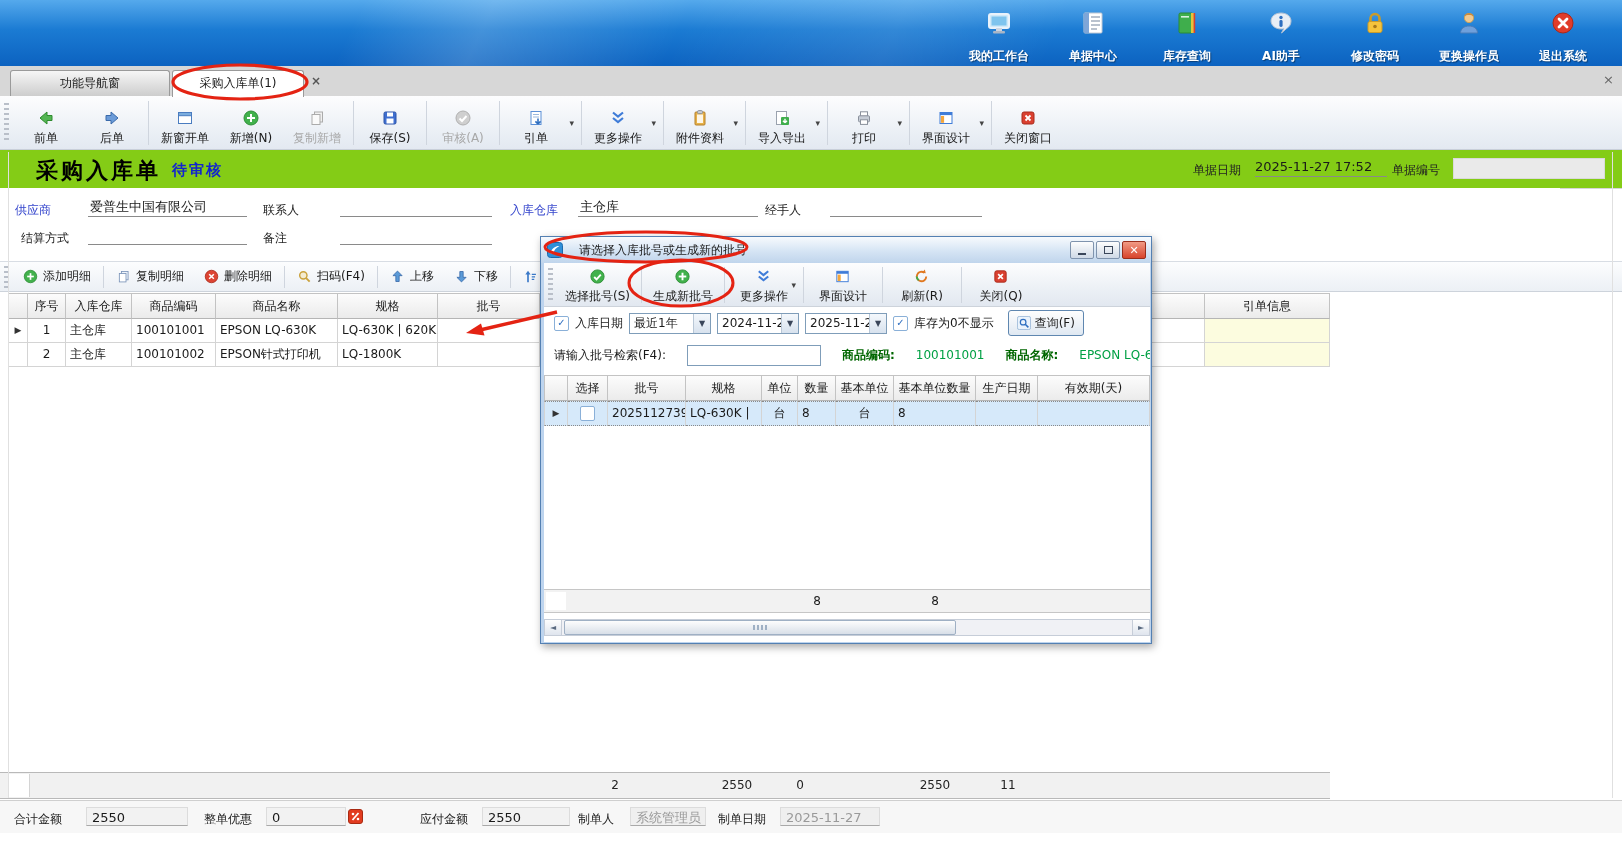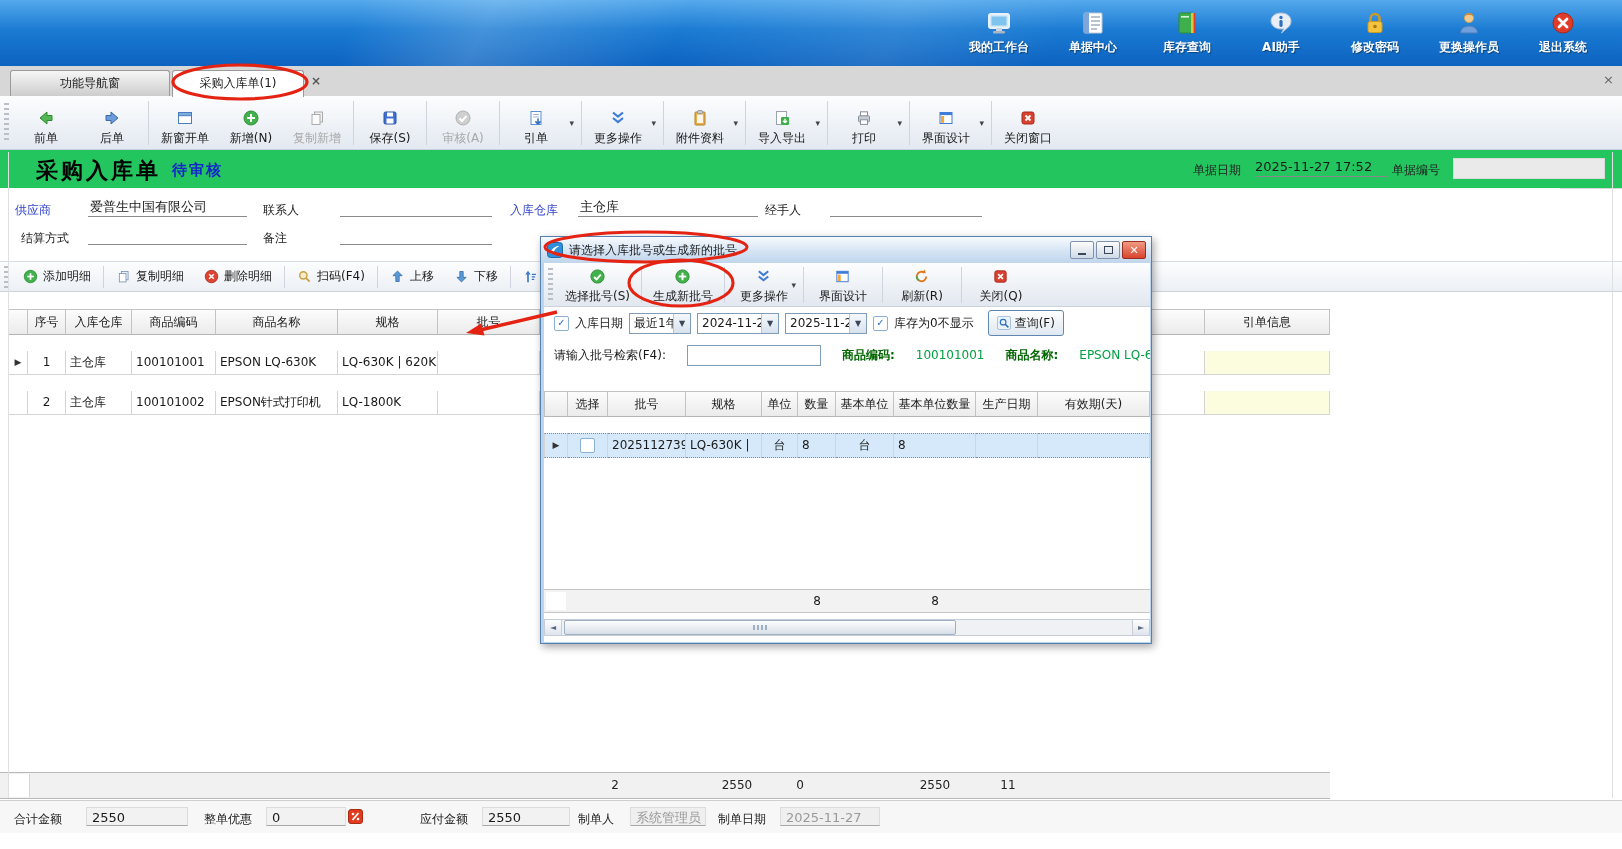--- a/index.html
+++ b/index.html
@@ -11,21 +11,21 @@
     background:linear-gradient(180deg,#55a9ec 0%,#1b7bd3 45%,#0c62c0 100%);overflow:hidden;}
   .topbar::before{content:"";position:absolute;inset:0;
     background:linear-gradient(115deg,transparent 22%,rgba(255,255,255,.18) 30%,transparent 42%,rgba(255,255,255,.10) 55%,transparent 65%);}
   .logo{position:absolute;left:30px;top:10px;display:flex;align-items:center;gap:10px;}
   .brand{color:#fff;font-size:27px;font-weight:bold;letter-spacing:2px;text-shadow:1px 1px 2px rgba(0,0,0,.35);}
   .brand-sep{color:#fff;font-size:20px;font-weight:bold;margin:0 2px;}
   .brand-sub{color:#e8f400;font-size:19px;font-weight:bold;font-style:italic;letter-spacing:1px;text-shadow:1px 1px 2px rgba(0,0,0,.3);}
   .topnav{position:absolute;right:16px;top:8px;display:flex;gap:8px;}
   .topnav-item{display:flex;flex-direction:column;align-items:center;justify-content:flex-start;
     min-width:74px;padding:2px 6px;cursor:pointer;}
-  .topnav-item .nlbl{color:#fff;font-weight:bold;margin-top:3px;text-shadow:1px 1px 1px rgba(0,0,0,.4);white-space:nowrap;}
+  .topnav-item .nlbl{color:#fff;font-weight:bold;margin-top:12px;text-shadow:1px 1px 1px rgba(0,0,0,.4);white-space:nowrap;}
 
   
   .tabstrip{position:absolute;left:0;top:66px;width:1622px;height:30px;background:#d7d7d7;border-bottom:1px solid #9a9a9a;}
   .tab{position:absolute;top:4px;height:25px;line-height:25px;text-align:center;
        border:1px solid #9a9a9a;border-bottom:none;border-radius:3px 3px 0 0;}
   .tab-nav{left:10px;width:158px;background:linear-gradient(#f6f6f6,#cdcdcd);}
   .tab-active{left:172px;width:130px;background:#fff;height:26px;z-index:2;}
   .tab-close{position:absolute;left:308px;top:8px;width:16px;height:16px;line-height:15px;text-align:center;
        color:#555;font-weight:bold;font-size:12px;cursor:pointer;}
   .strip-close{position:absolute;right:8px;top:6px;color:#666;font-size:13px;cursor:pointer;}
@@ -39,21 +39,21 @@
   .tbtn{display:flex;flex-direction:column;align-items:center;justify-content:flex-end;
     min-width:48px;height:48px;padding:0 9px;border-radius:3px;cursor:pointer;position:relative;}
   .tbtn .lbl{margin-top:3px;white-space:nowrap;}
   .tbtn.disabled{color:#a8a8a8;cursor:default;}
   .has-caret{padding-right:18px;}
   .has-caret::after{content:"▾";position:absolute;right:4px;top:50%;transform:translateY(-50%);
     font-size:9px;color:#444;}
   .tsep{width:1px;height:44px;background:#cfd5de;margin:0 3px;}
 
   
-  .doc-header{position:absolute;left:0;top:150px;width:1622px;height:38px;border-bottom:1px solid #d6d6d6;background:#22c55e;}
+  .doc-header{position:absolute;left:0;top:150px;width:1622px;height:38px;border-bottom:1px solid #d6d6d6;background:#84cc16;}
   .doc-title{position:absolute;left:36px;top:6px;font-family:"Liberation Serif","DejaVu Serif",serif;
     font-size:22px;font-weight:bold;letter-spacing:3px;color:#000;}
   .doc-status{position:absolute;left:172px;top:11px;font-size:15px;font-weight:bold;color:#1226cc;letter-spacing:2px;}
   .fld-label{color:#222;}
   .fld-label.blue{color:#3344cc;}
   .doc-date-label{position:absolute;left:1193px;top:12px;}
   .doc-date-value{position:absolute;left:1255px;top:9px;width:132px;padding-bottom:2px;border-bottom:1px solid #8a8a8a;font-size:13px;}
   .doc-no-label{position:absolute;left:1392px;top:12px;}
   .doc-no-box{position:absolute;left:1453px;top:8px;width:150px;height:19px;background:#eaeaea;border:1px solid #dadada;}
 
@@ -67,21 +67,21 @@
     background:linear-gradient(#fcfdfe,#ecf0f5);border-top:1px solid #d8dde4;border-bottom:1px solid #cdd3db;
     display:flex;align-items:center;padding-left:4px;box-sizing:border-box;}
   .dbtn{display:flex;align-items:center;gap:5px;padding:0 10px;height:26px;cursor:pointer;position:relative;white-space:nowrap;}
   .dbtn.has-caret{padding-right:20px;}
   .dsep{width:1px;height:22px;background:#cfd5de;margin:0 2px;}
 
   
   .grid{position:absolute;left:8px;top:293px;}
   .g-row{display:flex;}
   .g-cell{box-sizing:border-box;border-right:1px solid #d4d4d4;border-bottom:1px solid #d4d4d4;
-    height:24px;line-height:23px;padding:0 4px;overflow:hidden;white-space:nowrap;background:#fff;margin-top:16px;}
+    height:24px;line-height:23px;padding:0 4px;overflow:hidden;white-space:nowrap;background:#fff;}
   .g-head .g-cell{height:26px;line-height:25px;background:linear-gradient(#fcfcfc,#ebebeb);
     border-right:1px solid #c3c3c3;border-bottom:1px solid #b5b5b5;border-top:1px solid #c3c3c3;text-align:center;padding:0 2px;}
   .g-cell:first-child{border-left:1px solid #d4d4d4;}
   .g-head .g-cell:first-child{border-left:1px solid #c3c3c3;}
   .c-ind{width:20px;padding:0;text-align:center;}
   .c-seq{width:38px;text-align:center;}
   .c-wh{width:66px;}
   .c-code{width:84px;}
   .c-name{width:122px;}
   .c-spec{width:100px;}
@@ -105,21 +105,21 @@
   .fbox.gray{color:#9a9a9a;background:#efefef;}
 
   
   .edge{position:absolute;top:152px;width:1px;height:646px;background:#e0e0e0;}
 
   
   .dialog{position:absolute;left:540px;top:236px;width:612px;height:408px;
     background:#bdd4ee;border:1px solid #5480b2;box-shadow:2px 3px 8px rgba(0,0,0,.35);z-index:50;box-sizing:border-box;}
   .dlg-title{position:absolute;left:0;top:0;width:100%;height:26px;
     background:linear-gradient(#f7fafd,#d5e4f4 55%,#c0d5ec);display:flex;align-items:center;padding-left:6px;box-sizing:border-box;}
-  .dlg-title-text{margin-left:6px;color:#1a1a1a;}
+  .dlg-title-text{margin-left:16px;color:#1a1a1a;}
   .dlg-btns{position:absolute;right:5px;top:4px;display:flex;gap:2px;}
   .wbtn{width:22px;height:16px;border:1px solid #7f93ad;border-radius:2px;
     background:linear-gradient(#fdfdfd,#cfd9e6);display:flex;align-items:center;justify-content:center;cursor:pointer;}
   .wbtn-min::before{content:"";width:8px;height:2px;background:#3a465a;margin-top:7px;}
   .wbtn-res::before{content:"";width:7px;height:6px;border:1.5px solid #3a465a;}
   .wbtn-close{background:linear-gradient(#f09a84,#d8442c);border-color:#992e1c;color:#fff;font-weight:bold;font-size:11px;line-height:1;}
   .dlg-body{position:absolute;left:3px;top:26px;width:606px;height:379px;background:#fff;overflow:hidden;}
   .dlg-toolbar{position:absolute;left:0;top:0;width:606px;height:44px;
     background:linear-gradient(#fdfdfe,#edf1f6 55%,#e2e8f0);border-bottom:1px solid #cdd3db;
     display:flex;align-items:center;padding-left:4px;box-sizing:border-box;}
@@ -603,21 +603,21 @@
                 <rect x="3" y="3" width="12" height="12" rx="2" fill="#da4030" stroke="#a82a1c"></rect>
                 <path d="M6.5 6.5l5 5m0-5l-5 5" stroke="#fff" stroke-width="1.8"></path>
               </svg></span>
           <span class="lbl">关闭(Q)</span>
         </div>
       </div>
 
       <div class="dlg-filter">
         <span class="checkbox">✓</span>
         <span>入库日期</span>
-        <div class="select" style="width:62px">
+        <div class="select" style="width:82px">
           <span class="sval">最近1年</span>
           <span class="sbtn">▼</span>
         </div>
         <div class="select" style="width:82px">
           <span class="sval">2024-11-27</span>
           <span class="sbtn">▼</span>
         </div>
         <div class="select" style="width:82px">
           <span class="sval">2025-11-27</span>
           <span class="sbtn">▼</span>

